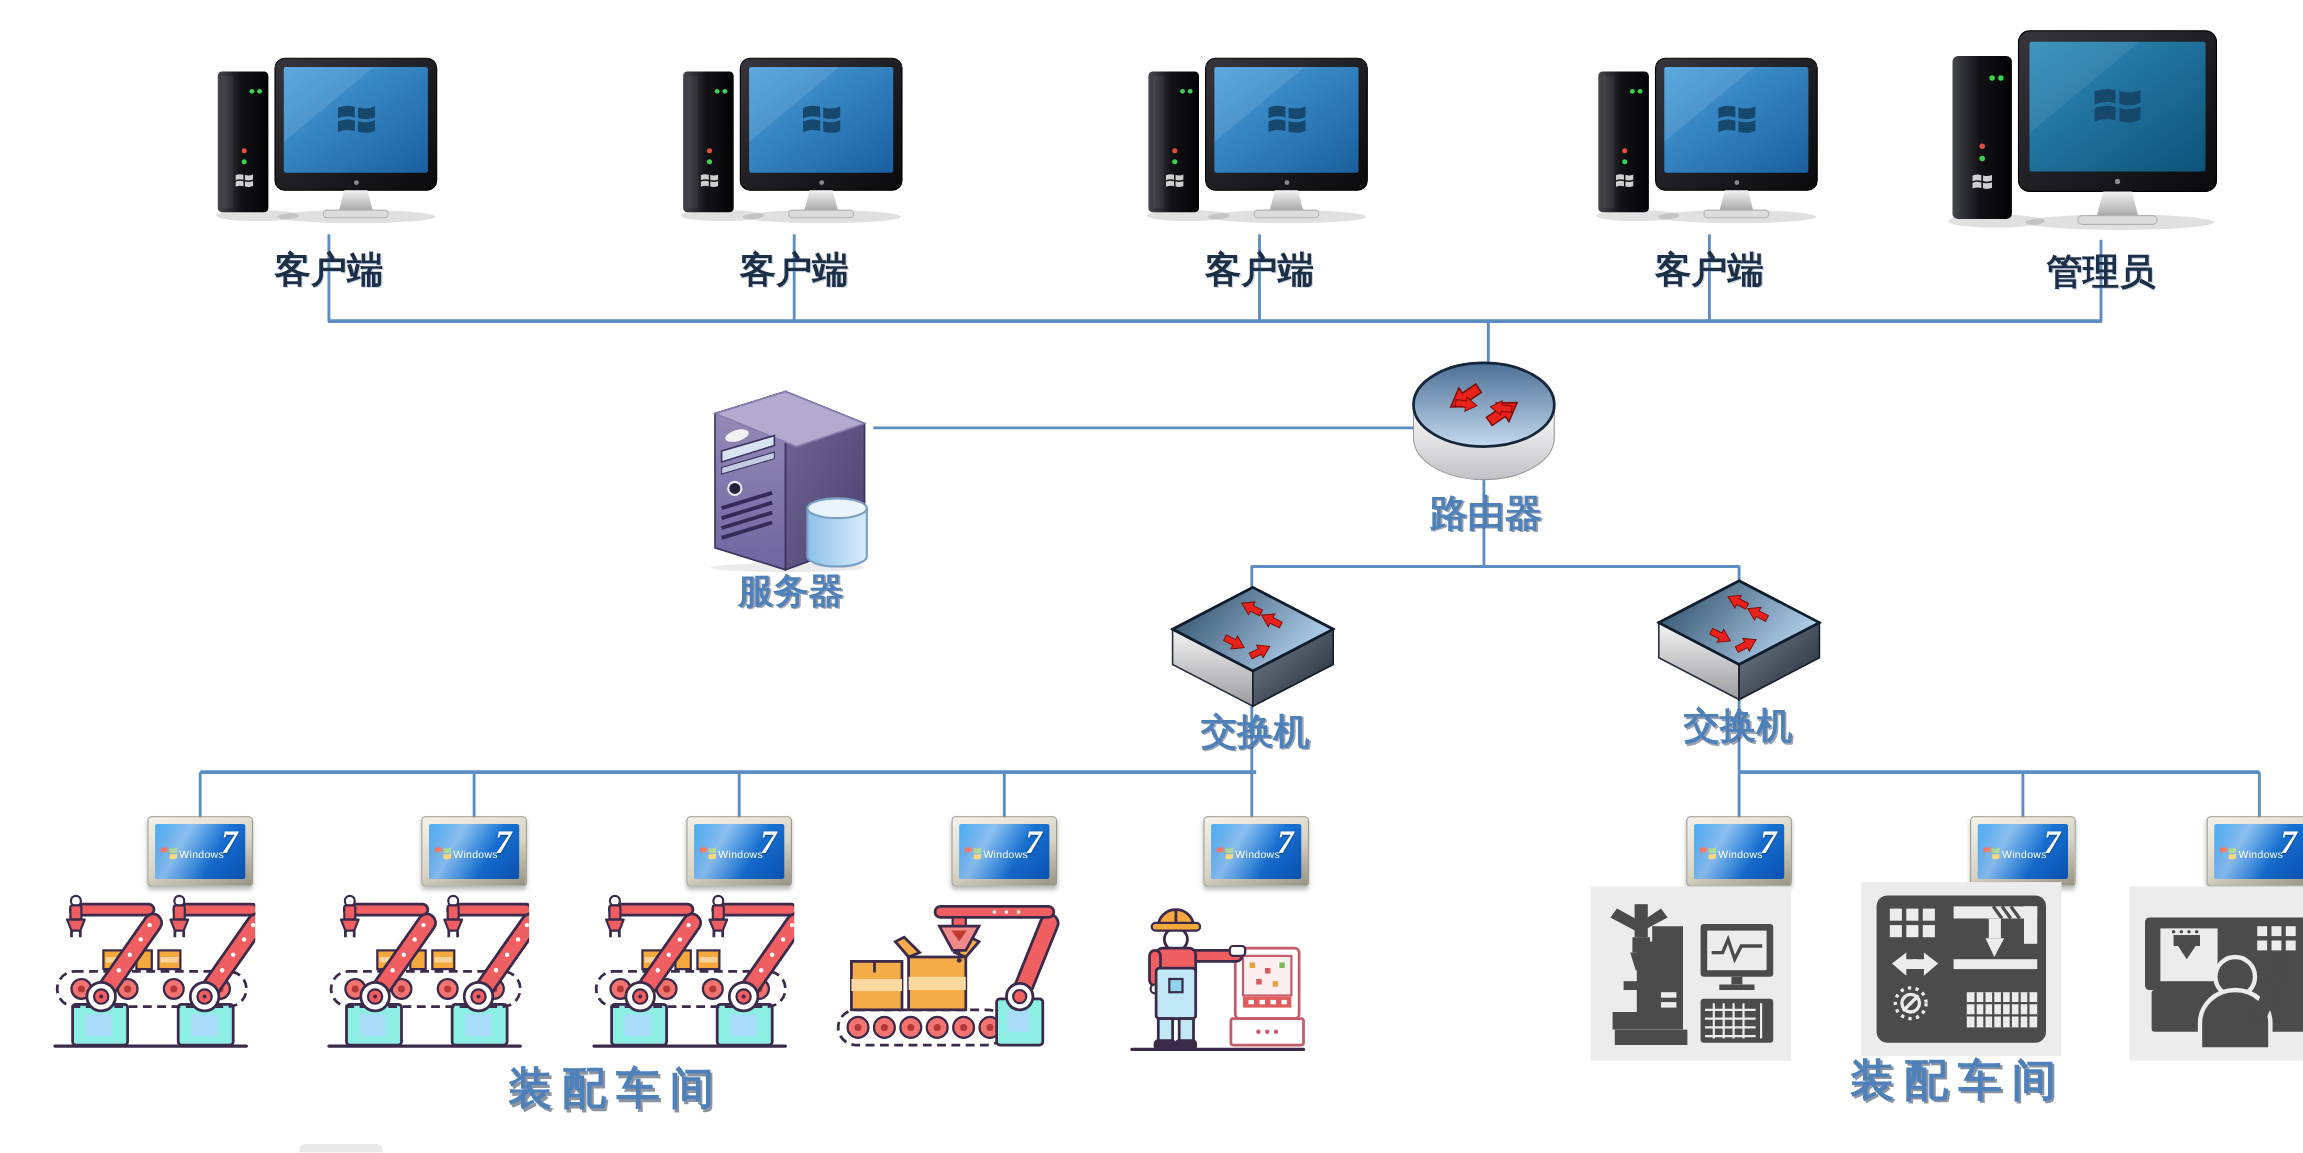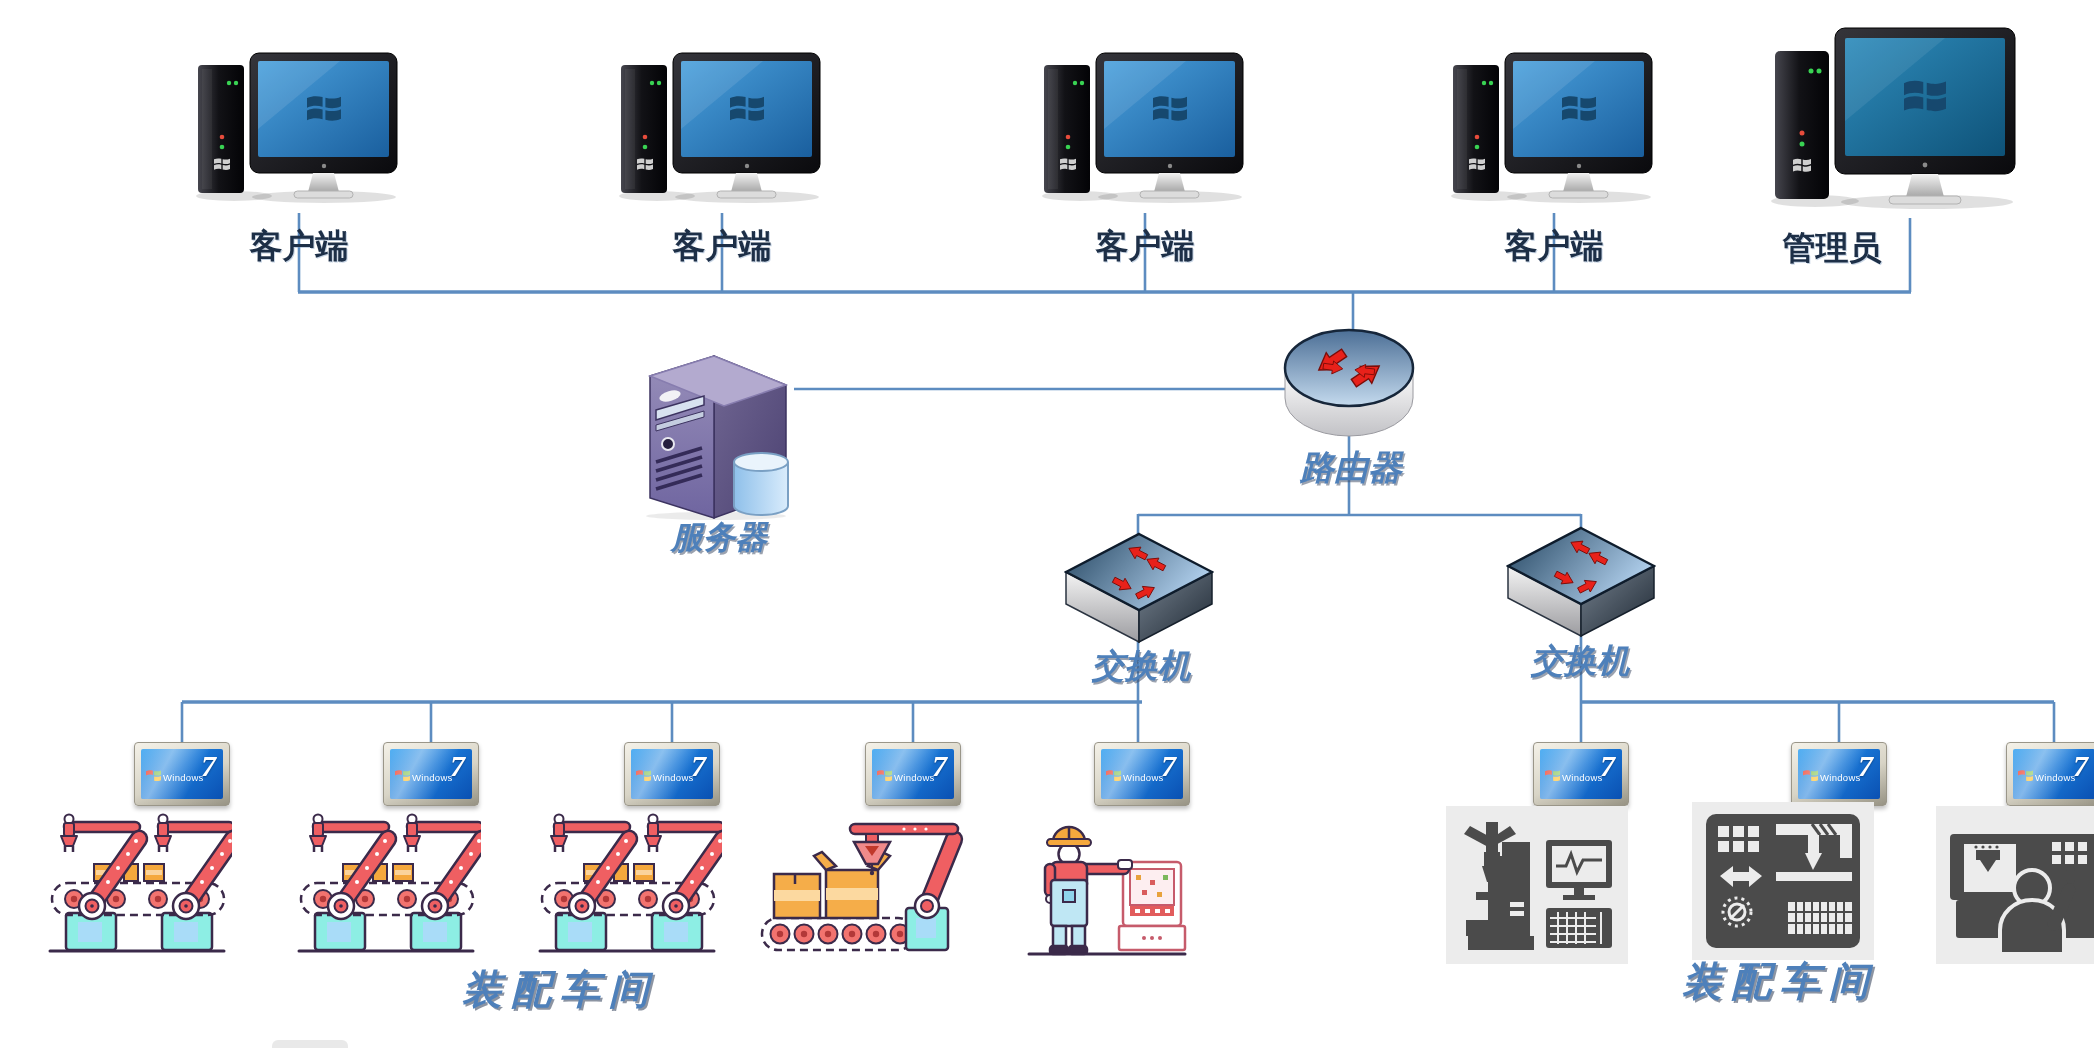--- a/index.html
+++ b/index.html
@@ -4,21 +4,21 @@
 <style>
   html,body{margin:0;padding:0;background:#fff;}
   .stage{position:relative;width:2094px;height:1048px;background:#ffffff;overflow:hidden;
          font-family:"Liberation Serif","DejaVu Serif",serif;margin-left:24px;}
   .abs{position:absolute;}
   svg{display:block;}
   .links{position:absolute;left:0;top:0;pointer-events:none;}
   
   .label{position:absolute;text-align:center;font-weight:bold;line-height:1.1;}
   .lbl-dark{color:#1d2f47;font-size:33px;text-shadow:1px 1px 0 rgba(130,160,195,.45);}
-  .lbl-blue{color:#4e80ba;font-size:33px;text-shadow:1.5px 1.5px 0 rgba(55,70,95,.5);font-style:italic;}
+  .lbl-blue{color:#4e80ba;font-size:33px;text-shadow:1.5px 1.5px 0 rgba(55,70,95,.5);}
   .lbl-big{font-size:40px;letter-spacing:9px;text-shadow:2px 2px 0 rgba(45,60,85,.55);}
   
   .win-mon{position:absolute;width:96px;height:64px;box-sizing:border-box;padding:6px;
            background:linear-gradient(160deg,#f4f1e8 0%,#d8d4c6 55%,#979384 100%);
            border:1px solid #9a9689;border-radius:4px;box-shadow:0 3px 4px rgba(0,0,0,.25);}
   .win-screen{position:relative;width:100%;height:100%;border-radius:2px;overflow:hidden;
               background:linear-gradient(135deg,#46aaf2 0%,#1a79d8 45%,#0a50b2 100%);}
   .win-screen:after{content:"";position:absolute;left:-20%;top:-40%;width:80%;height:200%;
               transform:rotate(28deg);
               background:linear-gradient(90deg,rgba(255,255,255,0) 0%,rgba(255,255,255,.45) 50%,rgba(255,255,255,0) 100%);}
@@ -474,21 +474,21 @@
       <use href="#clientPC"></use>
     </svg>
   <svg class="abs" style="left:1745px;top:25px" width="250" height="185">
       <use href="#adminPC"></use>
     </svg>
 
   <div class="label lbl-dark" style="left:175px;top:228px;width:200px">客户端</div>
   <div class="label lbl-dark" style="left:598px;top:228px;width:200px">客户端</div>
   <div class="label lbl-dark" style="left:1021px;top:228px;width:200px">客户端</div>
   <div class="label lbl-dark" style="left:1430px;top:228px;width:200px">客户端</div>
-  <div class="label lbl-dark" style="left:1708px;top:230px;width:200px">管理员</div>
+  <div class="label lbl-dark" style="left:1786px;top:230px;width:200px">管理员</div>
 
   <svg class="abs" style="left:612px;top:330px" width="165" height="190">
       <use href="#serverIcon"></use>
     </svg>
   <div class="label lbl-blue" style="left:595px;top:520px;width:200px;font-size:32px">服务器</div>
 
   <svg class="abs" style="left:1257px;top:324px" width="136" height="118">
       <use href="#routerIcon"></use>
     </svg>
   <div class="label lbl-blue" style="left:1227px;top:449px;width:200px;font-size:34px">路由器</div>

